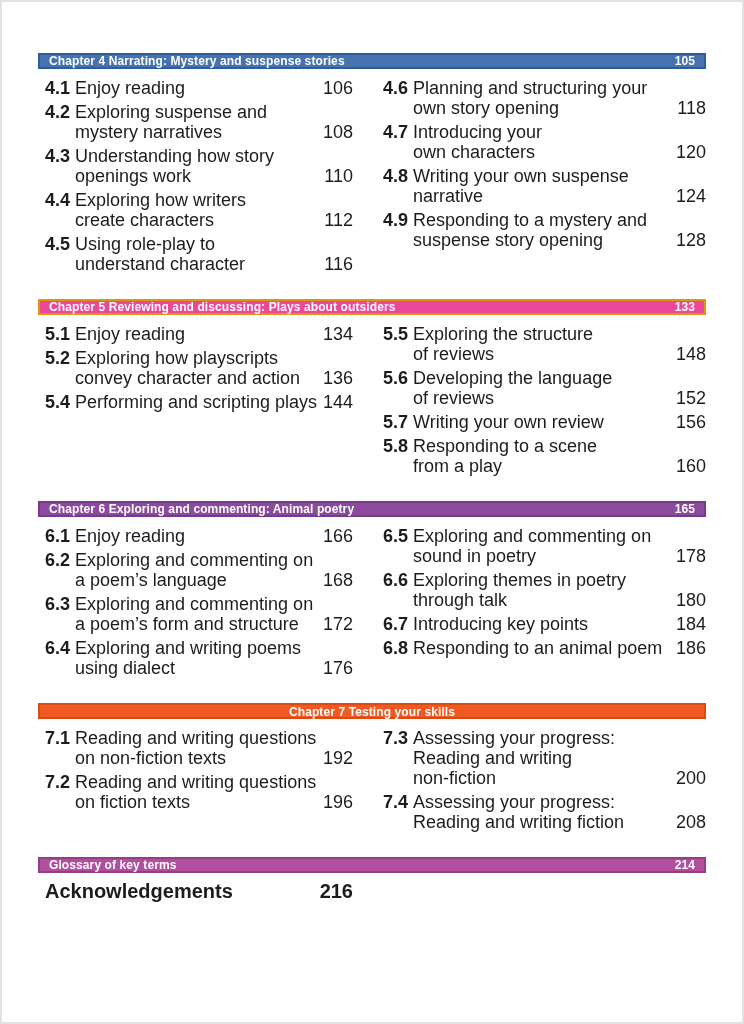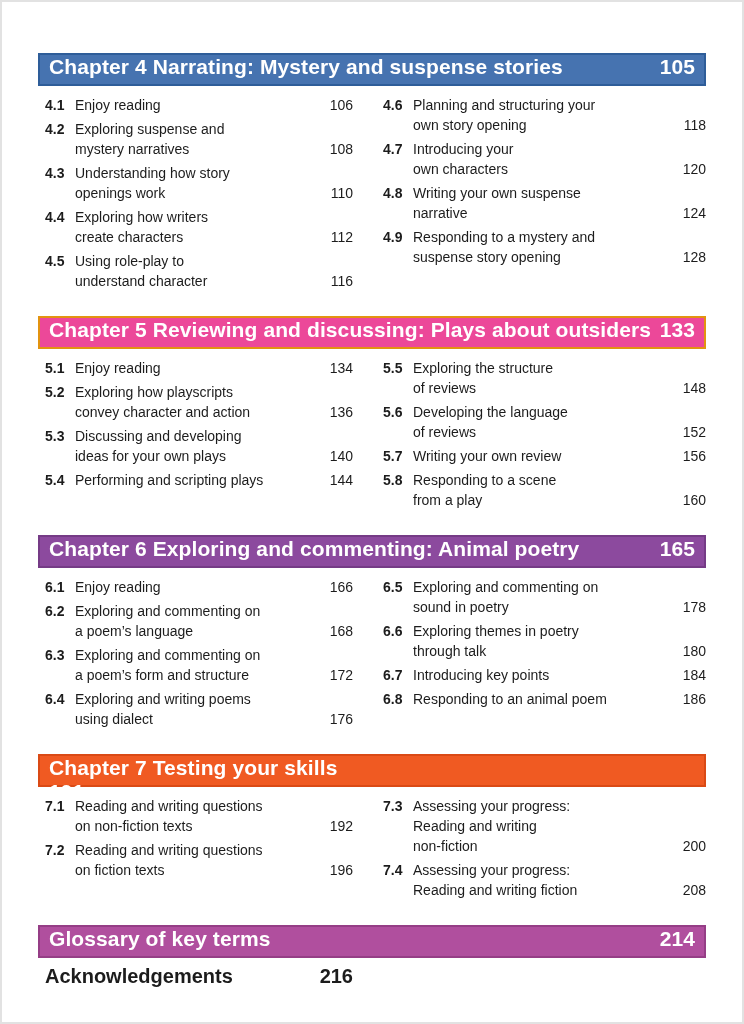--- a/index.html
+++ b/index.html
@@ -13,43 +13,44 @@
     box-sizing: border-box;
     width: 744px;
     height: 1024px;
     border: 2px solid #e2e2e2;
     padding: 51px 36px 0 36px;
     background: #ffffff;
     overflow: hidden;
   }
   .chapter-bar {
     box-sizing: border-box;
-    height: 33px;
+    height: 16px;
     display: flex;
     justify-content: space-between;
+    align-items: center;
     padding: 0 9px;
     border: 2px solid;
     margin-bottom: 9px;
     color: #ffffff;
     font-weight: bold;
-    font-size: 21px;
+    font-size: 12px;
     letter-spacing: 0.1px;
   }
   .chapter-items {
     display: grid;
     grid-template-columns: 308px 323px;
     column-gap: 30px;
     padding-left: 7px;
     margin-bottom: 21px;
     align-items: start;
   }
   .toc-item {
     display: flex;
     margin-bottom: 4px;
-    font-size: 14px;
+    font-size: 18px;
     line-height: 20px;
   }
   .item-num {
     flex: none;
     width: 30px;
     font-weight: bold;
   }
   .item-text {
     flex: 1;
     white-space: pre-line;
@@ -160,26 +161,20 @@
     <span class="item-page">134</span>
   </div>
 
   <div class="toc-item">
     <span class="item-num">5.2</span>
     <span class="item-text">Exploring how playscripts
 convey character and action</span>
     <span class="item-page">136</span>
   </div>
 
-  <div class="toc-item">
-    <span class="item-num">5.3</span>
-    <span class="item-text">Discussing and developing
-ideas for your own plays</span>
-    <span class="item-page">140</span>
-  </div>
 
   <div class="toc-item">
     <span class="item-num">5.4</span>
     <span class="item-text">Performing and scripting plays</span>
     <span class="item-page">144</span>
   </div>
 </div>
       <div>
   <div class="toc-item">
     <span class="item-num">5.5</span>

